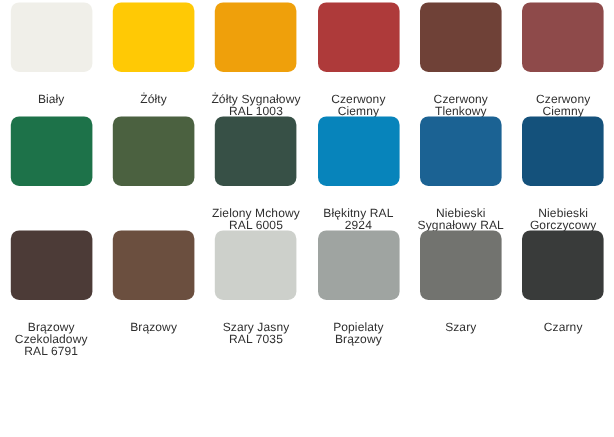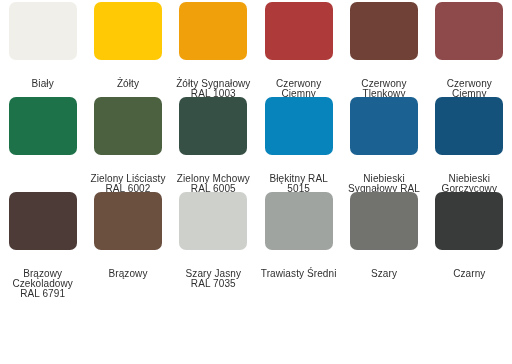--- a/index.html
+++ b/index.html
@@ -71,29 +71,28 @@
     </div>
     <div class="swatch-cell">
       <div class="swatch-chip" style="background: rgb(142, 74, 74);"></div>
       <div class="swatch-label" style="color: rgb(47, 47, 47);">Czerwony Ciemny</div>
     </div>
     <div class="swatch-cell">
       <div class="swatch-chip" style="background: rgb(29, 114, 73);"></div>
     </div>
     <div class="swatch-cell">
       <div class="swatch-chip" style="background: rgb(75, 97, 64);"></div>
-      <div class="swatch-label" style="color: rgb(47, 47, 47);">Zielony Liściasty RAL 6002</div>
     </div>
     <div class="swatch-cell">
       <div class="swatch-chip" style="background: rgb(55, 80, 70);"></div>
       <div class="swatch-label" style="color: rgb(47, 47, 47);">Zielony Mchowy RAL 6005</div>
     </div>
     <div class="swatch-cell">
       <div class="swatch-chip" style="background: rgb(7, 132, 187);"></div>
-      <div class="swatch-label" style="color: rgb(47, 47, 47);">Błękitny RAL 5015</div>
+      <div class="swatch-label" style="color: rgb(47, 47, 47);">Błękitny RAL 2924</div>
     </div>
     <div class="swatch-cell">
       <div class="swatch-chip" style="background: rgb(27, 98, 147);"></div>
       <div class="swatch-label" style="color: rgb(47, 47, 47);">Niebieski Sygnałowy RAL 5005</div>
     </div>
     <div class="swatch-cell">
       <div class="swatch-chip" style="background: rgb(20, 81, 123);"></div>
       <div class="swatch-label" style="color: rgb(47, 47, 47);">Niebieski Gorczycowy RAL 5010</div>
     </div>
     <div class="swatch-cell">
@@ -103,21 +102,21 @@
     <div class="swatch-cell">
       <div class="swatch-chip" style="background: rgb(107, 79, 63);"></div>
       <div class="swatch-label" style="color: rgb(47, 47, 47);">Brązowy</div>
     </div>
     <div class="swatch-cell">
       <div class="swatch-chip" style="background: rgb(205, 208, 203);"></div>
       <div class="swatch-label" style="color: rgb(47, 47, 47);">Szary Jasny RAL 7035</div>
     </div>
     <div class="swatch-cell">
       <div class="swatch-chip" style="background: rgb(159, 164, 161);"></div>
-      <div class="swatch-label" style="color: rgb(47, 47, 47);">Trawiasty Średni</div>
+      <div class="swatch-label" style="color: rgb(47, 47, 47);">Popielaty Brązowy</div>
     </div>
     <div class="swatch-cell">
       <div class="swatch-chip" style="background: rgb(114, 115, 111);"></div>
       <div class="swatch-label" style="color: rgb(47, 47, 47);">Szary</div>
     </div>
     <div class="swatch-cell">
       <div class="swatch-chip" style="background: rgb(57, 59, 58);"></div>
       <div class="swatch-label" style="color: rgb(47, 47, 47);">Czarny</div>
     </div>
   </div>

